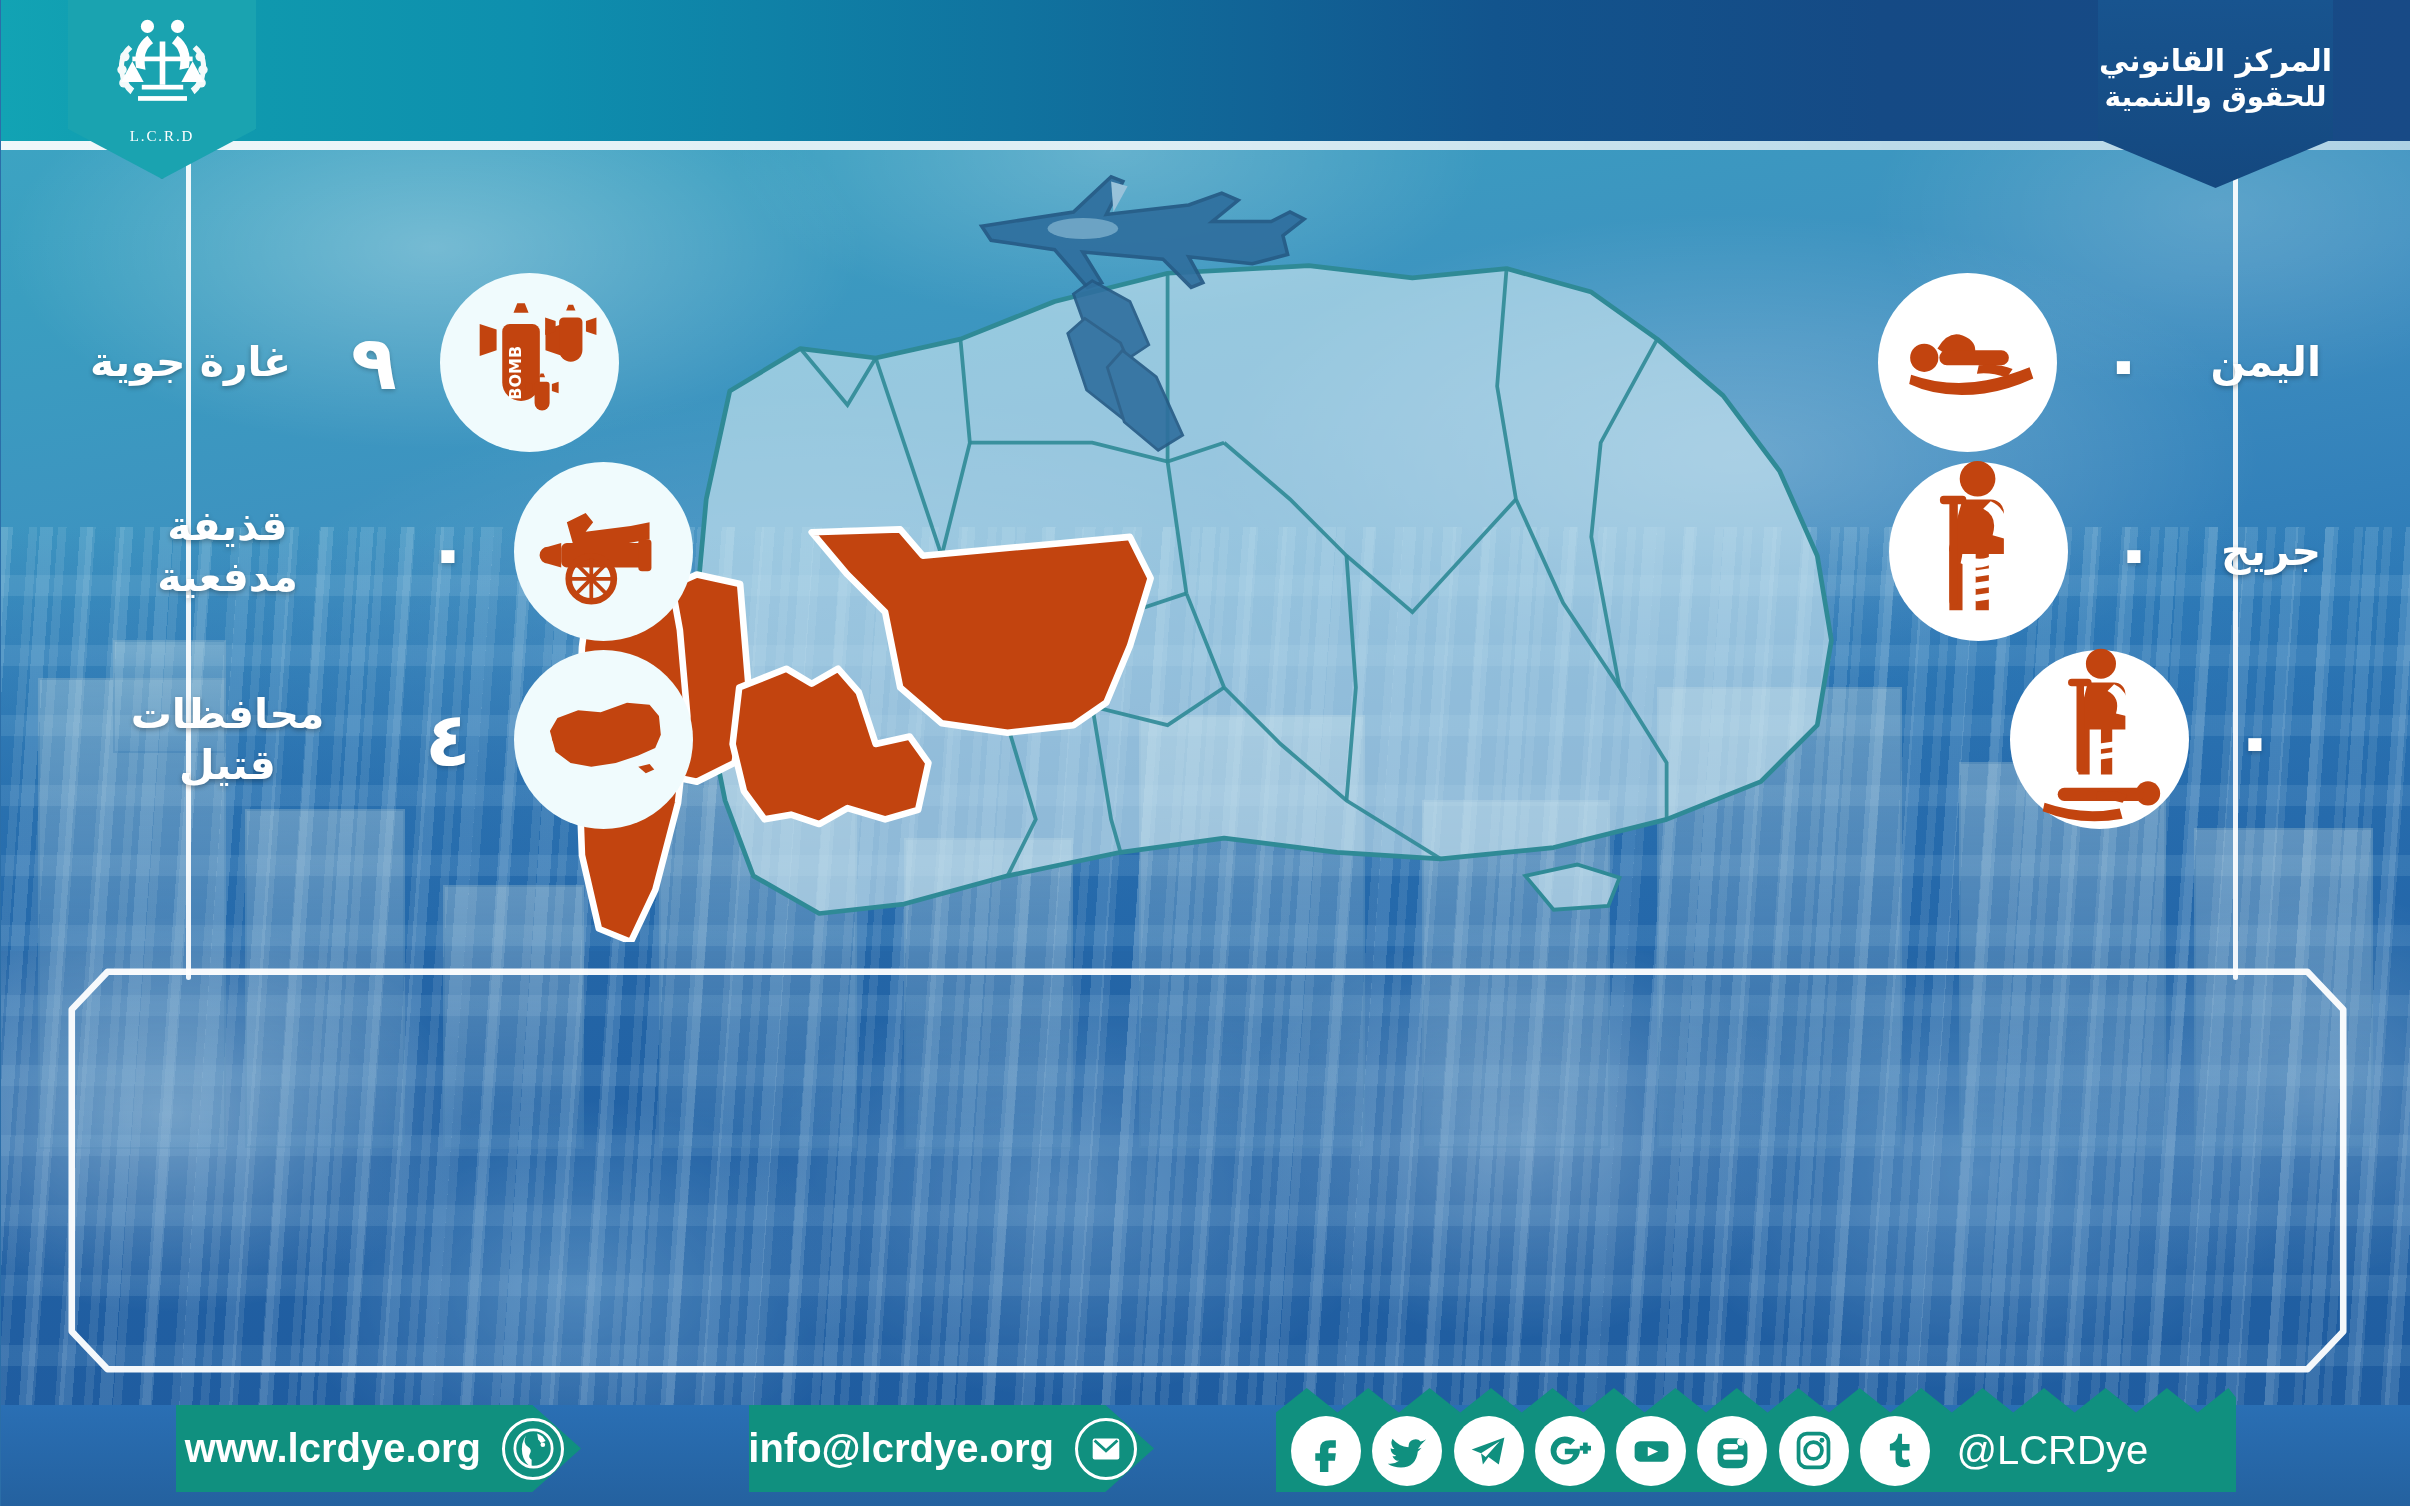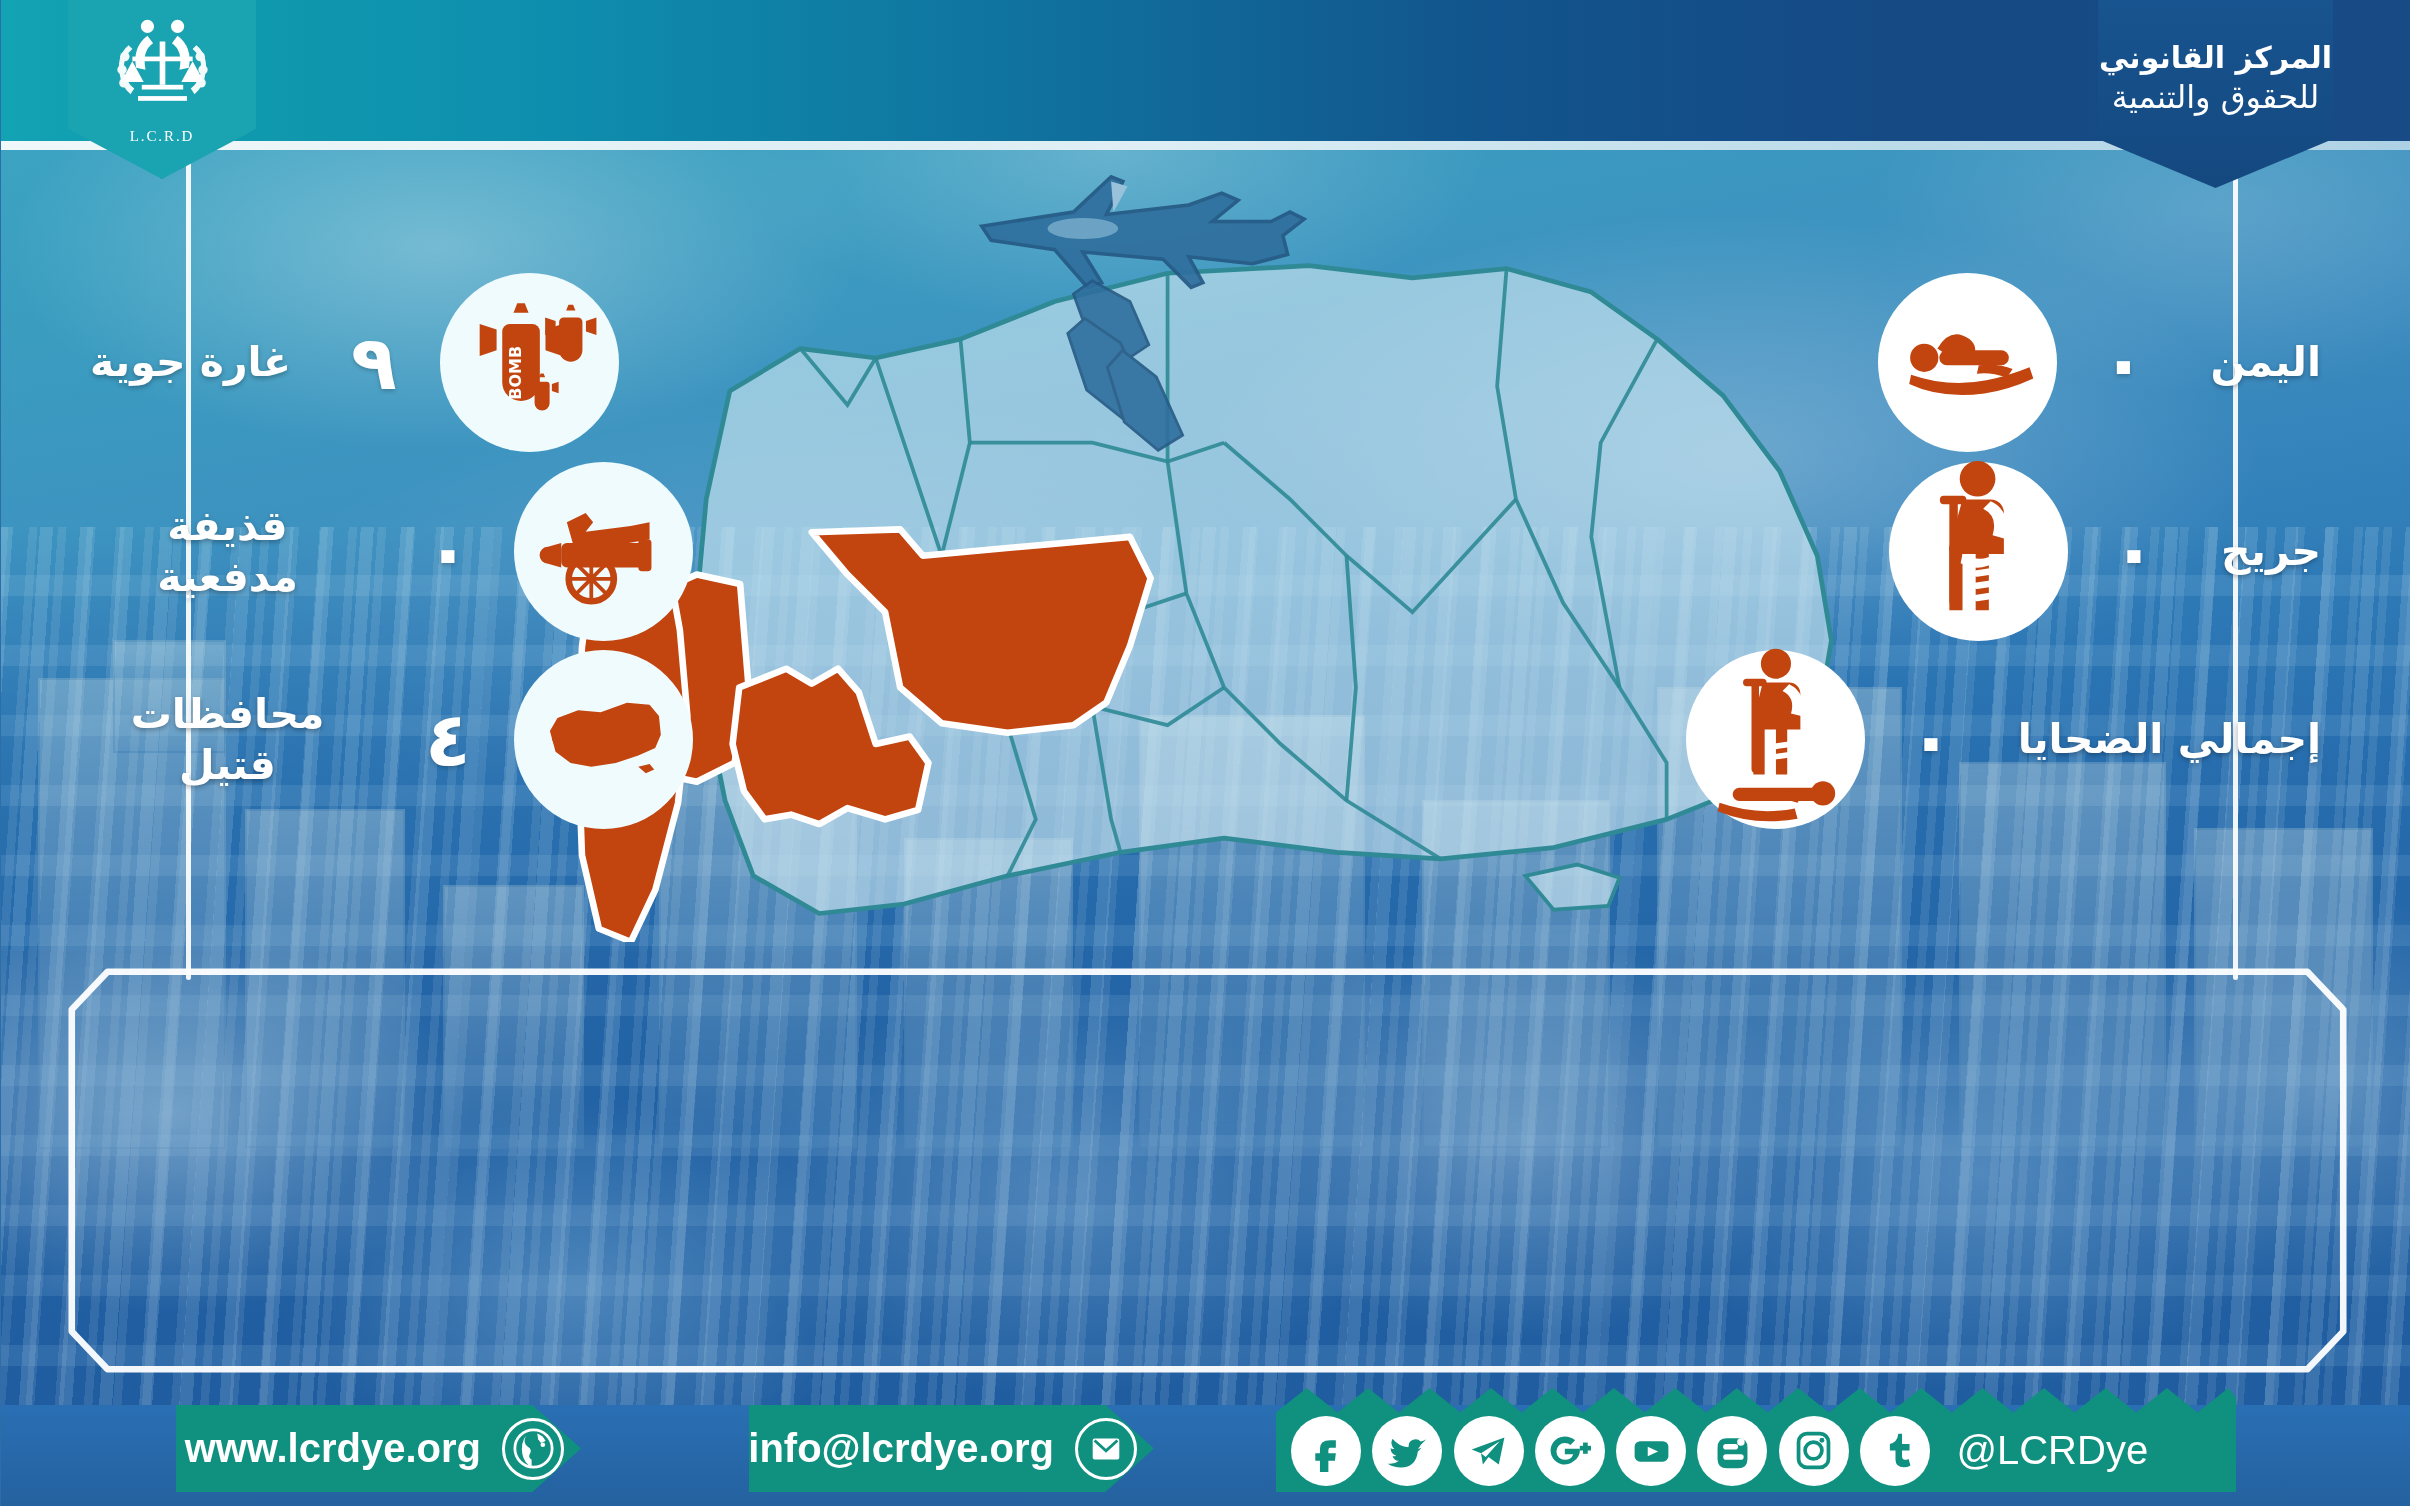--- a/index.html
+++ b/index.html
@@ -99,21 +99,21 @@
   .org-flag {
     position: absolute; right: 78px; top: 0; width: 235px; height: 188px;
     background: linear-gradient(180deg, #18548f, #14487f);
     clip-path: polygon(0 0, 100% 0, 100% 74%, 50% 100%, 0 74%);
     box-shadow: -5.6px 5.6px 13px rgba(0,0,0,.30);
     z-index: 50;
     display: flex; flex-direction: column; align-items: center; justify-content: center;
     padding-bottom: 32px;
   }
   .org-flag .l1 { color:#fff; font-size: 30px; font-weight: 700; line-height: 1.25; }
-  .org-flag .l2 { color:#fff; font-size: 32px; font-weight: 400; line-height: 1.25; }
+  .org-flag .l2 { color:#fff; font-size: 28px; font-weight: 700; line-height: 1.25; }
 
   
   .stat-col { position: absolute; z-index: 30; }
   .stat-col.left  { left: 90px;  top: 151px; width: 603px; }
   .stat-col.right { right: 90px; top: 151px; width: 640px; }
 
   .spine {
     position: absolute; top: 0; width: 4.7px; height: 829px;
     background: rgba(255,255,255,.92); border-radius: 2.8px;
   }
@@ -403,21 +403,20 @@
               <rect x="82" y="117" width="21" height="6" rx="3" transform="rotate(-8 92 120)"></rect>
             </g>
             <circle cx="136" cy="160" r="13"></circle>
             <rect x="40" y="154" width="92" height="14" rx="7"></rect>
             <path d="M26,170 q40,14 80,6 l3,11 q-46,8 -85,-8 z"></path>
             <path d="M82,158 q20,-2 32,4 l-5,8 q-16,-5 -28,-4 z"></path>
           </g>
         </svg>
       </div>
       <div class="stat-num">٠</div>
-      <div class="stat-lbl">إجمالي الضحايا</div>
     </div>
   </div>
 
   <div class="content-frame">
     <svg width="2279" height="405" viewBox="0 0 2420 430" aria-hidden="true">
       <path d="M42,4 H2378 L2416,44 V386 L2378,426 H42 L4,386 V44 Z" fill="none" stroke="#ffffff" stroke-width="7" stroke-linejoin="round" opacity=".95"></path>
     </svg>
     <div style="position:absolute;inset:38px;color:#fff;font-size:38px;line-height:1.5;direction:rtl;"></div>
   </div>
 

